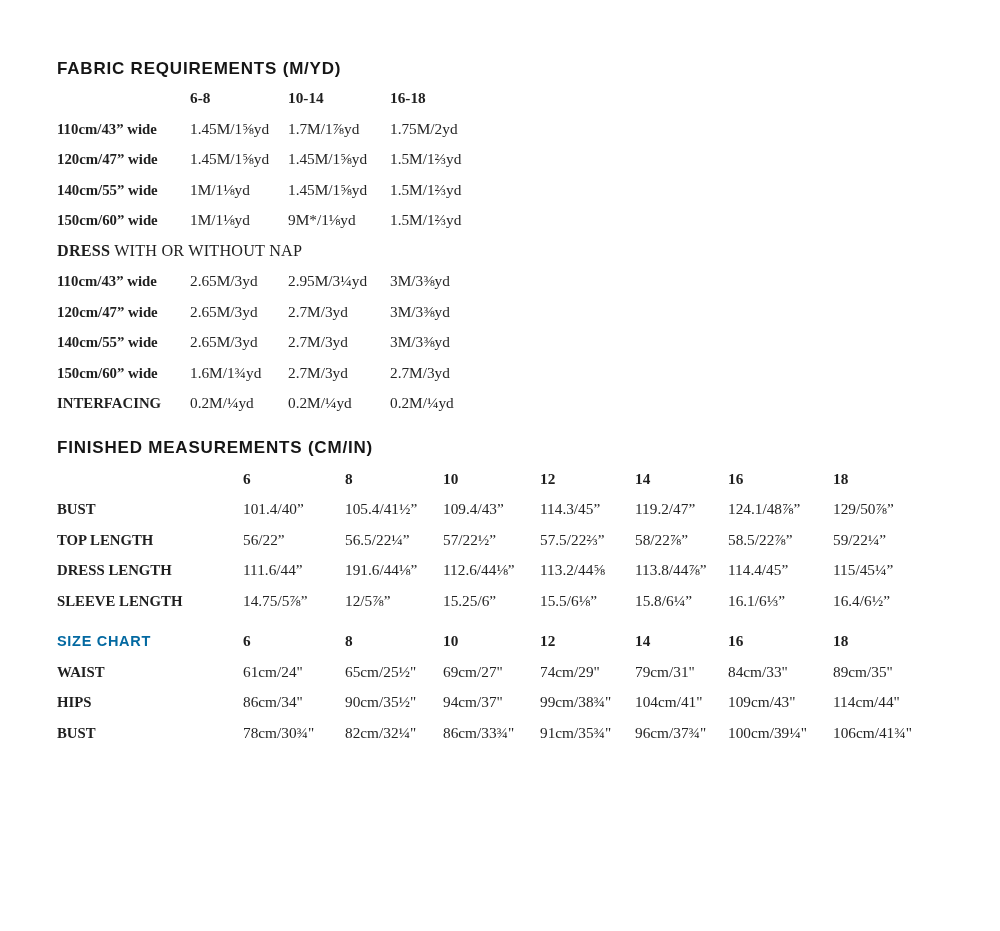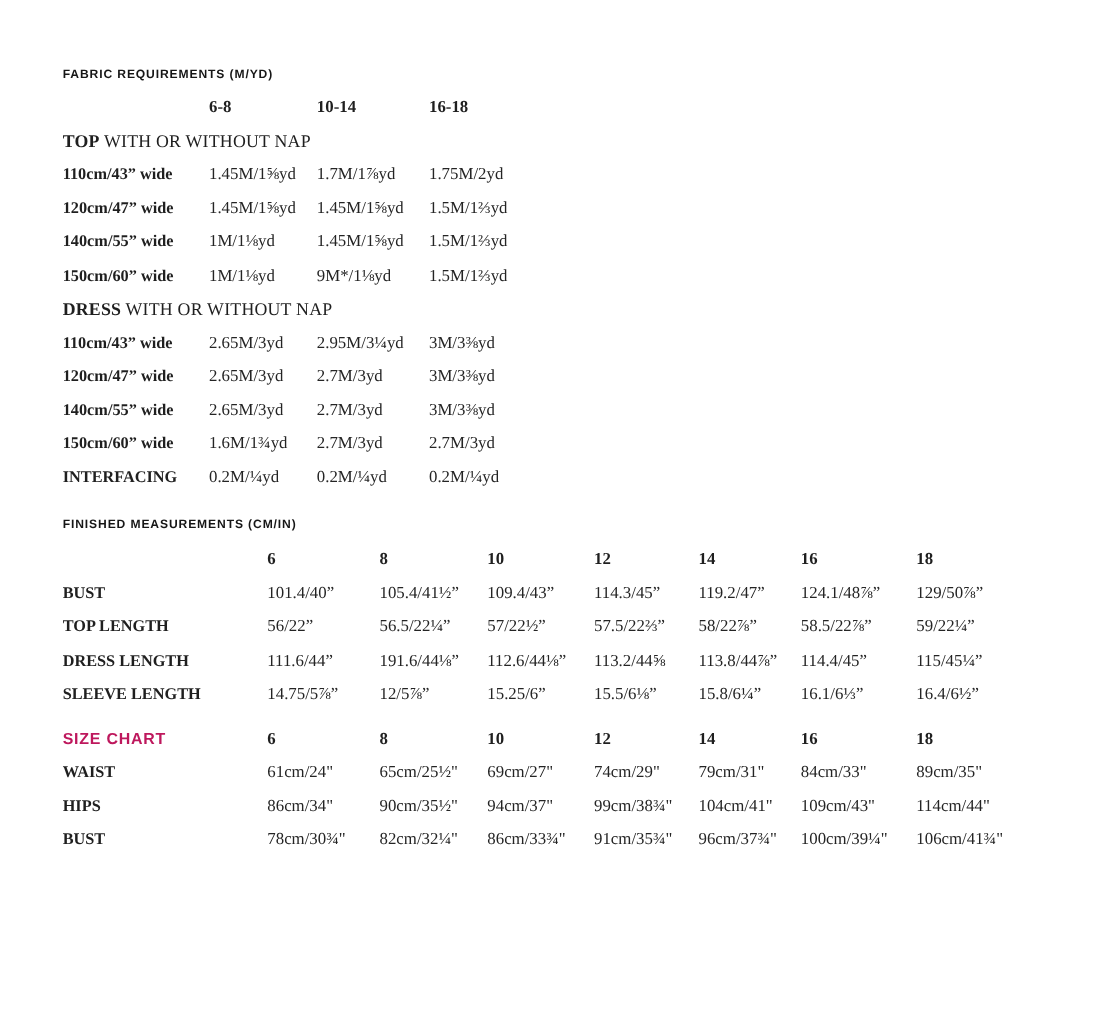--- a/index.html
+++ b/index.html
@@ -14,21 +14,21 @@
   .page {
     position: relative;
     width: 1000px;
     height: 931px;
     box-sizing: border-box;
     padding: 60px 40px 0 57px;
   }
   .h-sans {
     font-family: "Liberation Sans", "DejaVu Sans", sans-serif;
     font-weight: bold;
-    font-size: 11px;
+    font-size: 17px;
     line-height: 17px;
     letter-spacing: 0.8px;
     color: #161616;
     margin: 0 0 6px 0;
   }
   .h-sans.mt { margin-top: 20px; margin-bottom: 8px; }
   .grid {
     display: grid;
     font-size: 15.3px;
     line-height: 30.5px;
@@ -50,43 +50,40 @@
     grid-column: 1 / -1;
     font-size: 16.2px;
     letter-spacing: 0.2px;
   }
   .sec-head .b { font-weight: bold; }
   .chart-title {
     font-family: "Liberation Sans", "DejaVu Sans", sans-serif;
     font-weight: bold;
     font-size: 14.5px;
     letter-spacing: 0.7px;
-    color: #be185d;
+    color: #0369a1;
     line-height: 30.5px;
   }
   .val { color: #242424; }
 </style>
 </head>
 <body>
 
 <div class="page">
 
   <h1 class="h-sans">FABRIC REQUIREMENTS (M/YD)</h1>
 
   <div class="grid fab-grid">
     <div class="row">
       <div class="cell"></div>
       <div class="cell szh">6-8</div>
       <div class="cell szh">10-14</div>
       <div class="cell szh">16-18</div>
     </div>
 
-    <div class="cell sec-head">
-      <span class="b">TOP</span><span> WITH OR WITHOUT NAP</span>
-    </div>
 
     <div class="row">
       <div class="cell rlabel">110cm/43” wide</div>
       <div class="cell val">1.45M/1⅝yd</div>
       <div class="cell val">1.7M/1⅞yd</div>
       <div class="cell val">1.75M/2yd</div>
     </div>
     <div class="row">
       <div class="cell rlabel">120cm/47” wide</div>
       <div class="cell val">1.45M/1⅝yd</div>

